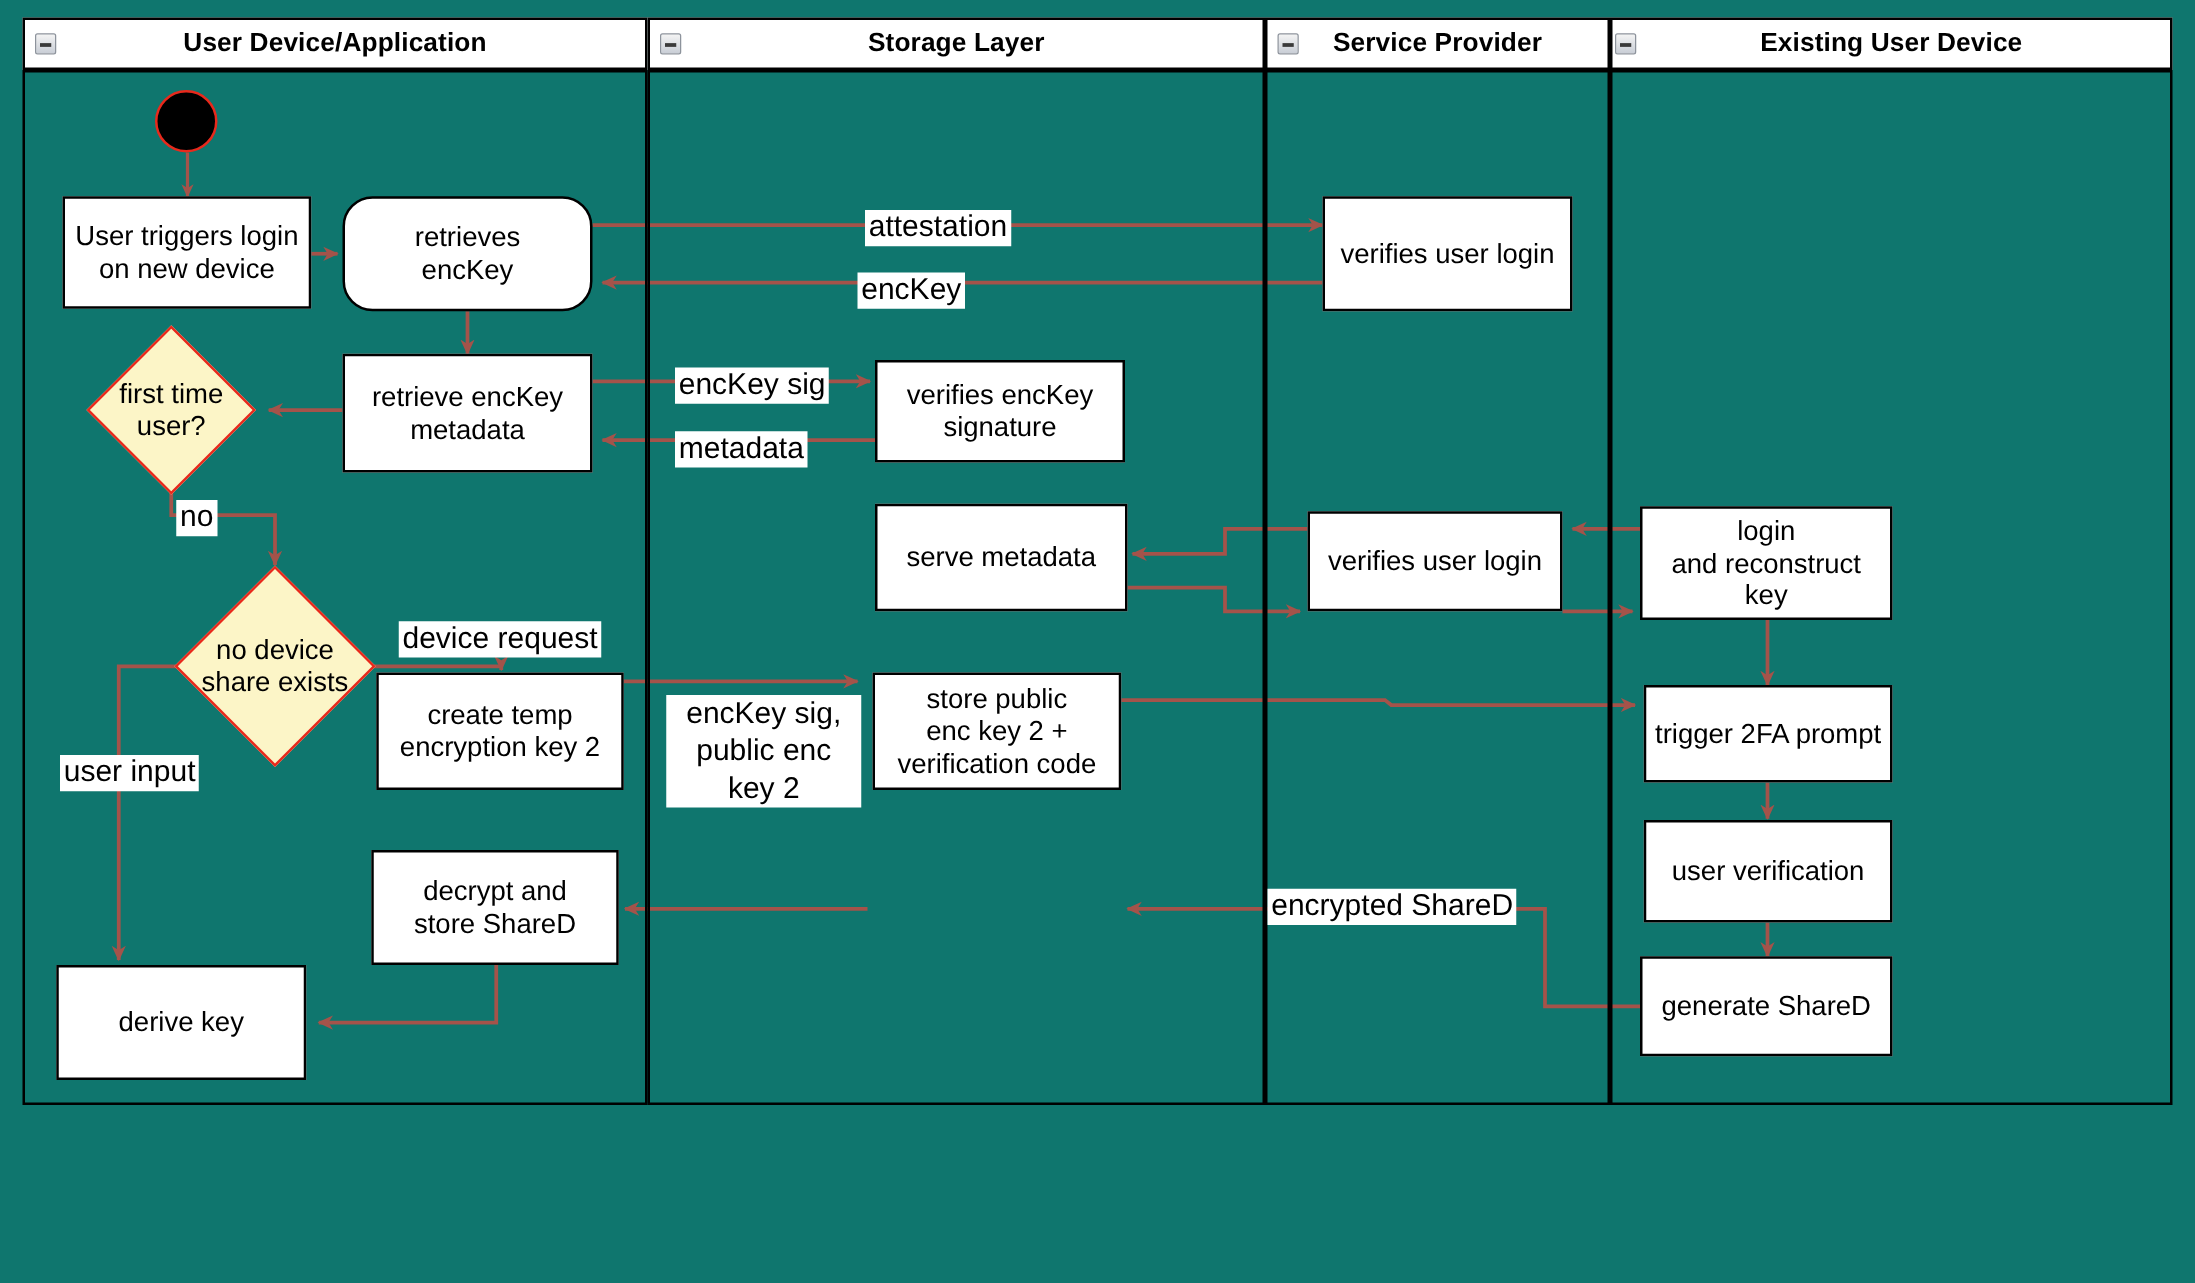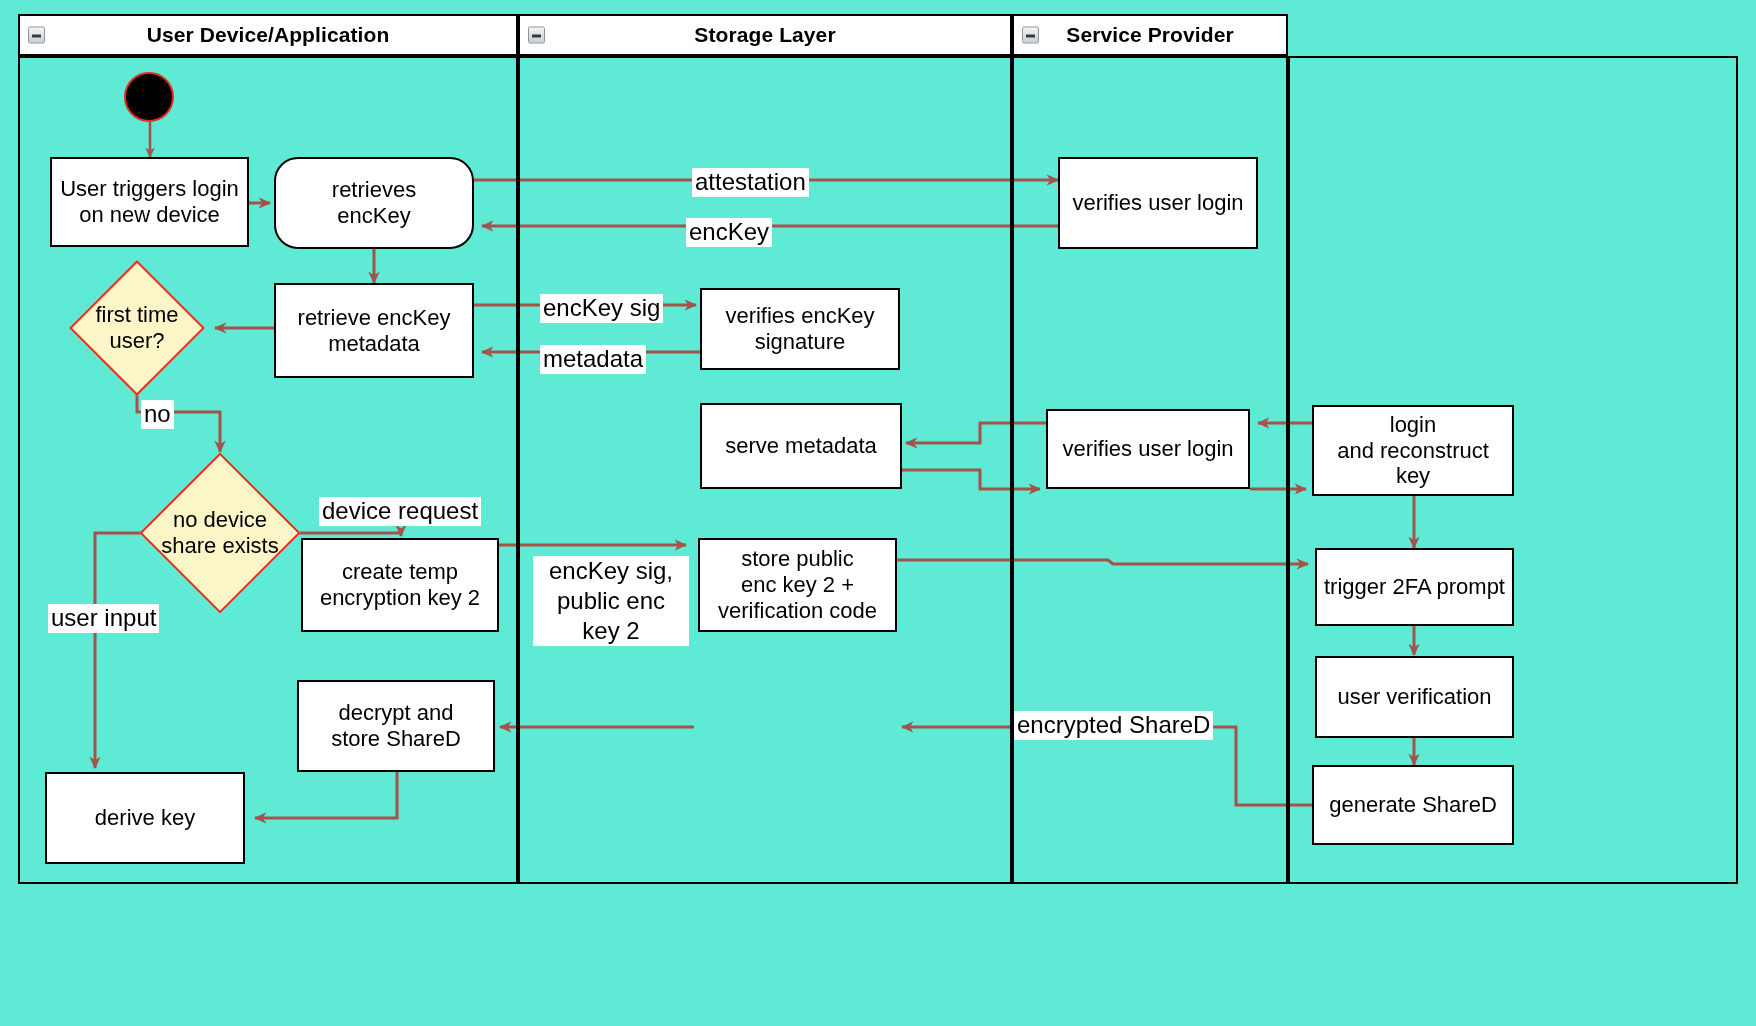--- a/index.html
+++ b/index.html
@@ -1,17 +1,17 @@
 <!DOCTYPE html>
 <html><head>
 <meta charset="utf-8">
 <style>
   html,body{margin:0;padding:0;background:#ffffff;}
   body{font-family:"Liberation Sans","DejaVu Sans",sans-serif;}
-  #canvas{position:relative;width:1756px;height:1026px;background:#5eead4;overflow:hidden;}
+  #canvas{position:relative;width:1756px;height:1026px;background:#0f766e;overflow:hidden;}
   #svg{position:absolute;left:0;top:0;width:1756px;height:1026px;}
 
   
   .lane{position:absolute;box-sizing:border-box;border:2.5px solid #000;background:transparent;}
   .lane-head{position:absolute;box-sizing:border-box;border:2.5px solid #000;
              display:flex;align-items:center;justify-content:center;background:#fff;}
   .lane-title{font-weight:bold;font-size:21px;color:#000;letter-spacing:.1px;
               text-align:center;white-space:nowrap;}
   .collapse-icon{position:absolute;left:8px;top:50%;transform:translateY(-50%);
                  width:17px;height:17px;box-sizing:border-box;
@@ -112,20 +112,24 @@
     <span class="lane-title">User Device/Application</span>
   </div>
   <div class="lane-head" style="left:518px;top:14px;width:494px;height:42px;">
     <span class="collapse-icon"></span>
     <span class="lane-title">Storage Layer</span>
   </div>
   <div class="lane-head" style="left:1012px;top:14px;width:276px;height:42px;">
     <span class="collapse-icon"></span>
     <span class="lane-title">Service Provider</span>
   </div>
+  <div class="lane-head tight" style="left:1288px;top:14px;width:450px;height:42px;">
+    <span class="collapse-icon"></span>
+    <span class="lane-title">Existing User Device</span>
+  </div>
 
   <div class="lane" style="left:18px;top:56px;width:500px;height:828px;"></div>
   <div class="lane" style="left:518px;top:56px;width:494px;height:828px;"></div>
   <div class="lane" style="left:1012px;top:56px;width:276px;height:828px;"></div>
   <div class="lane" style="left:1288px;top:56px;width:450px;height:828px;"></div>
 
   <div class="startnode" style="left:124px;top:72px;width:50px;height:50px;"></div>
 
   <div class="node" style="left:50px;top:157px;width:199px;height:90px;">
     <span>User triggers login<br>on new device</span>

